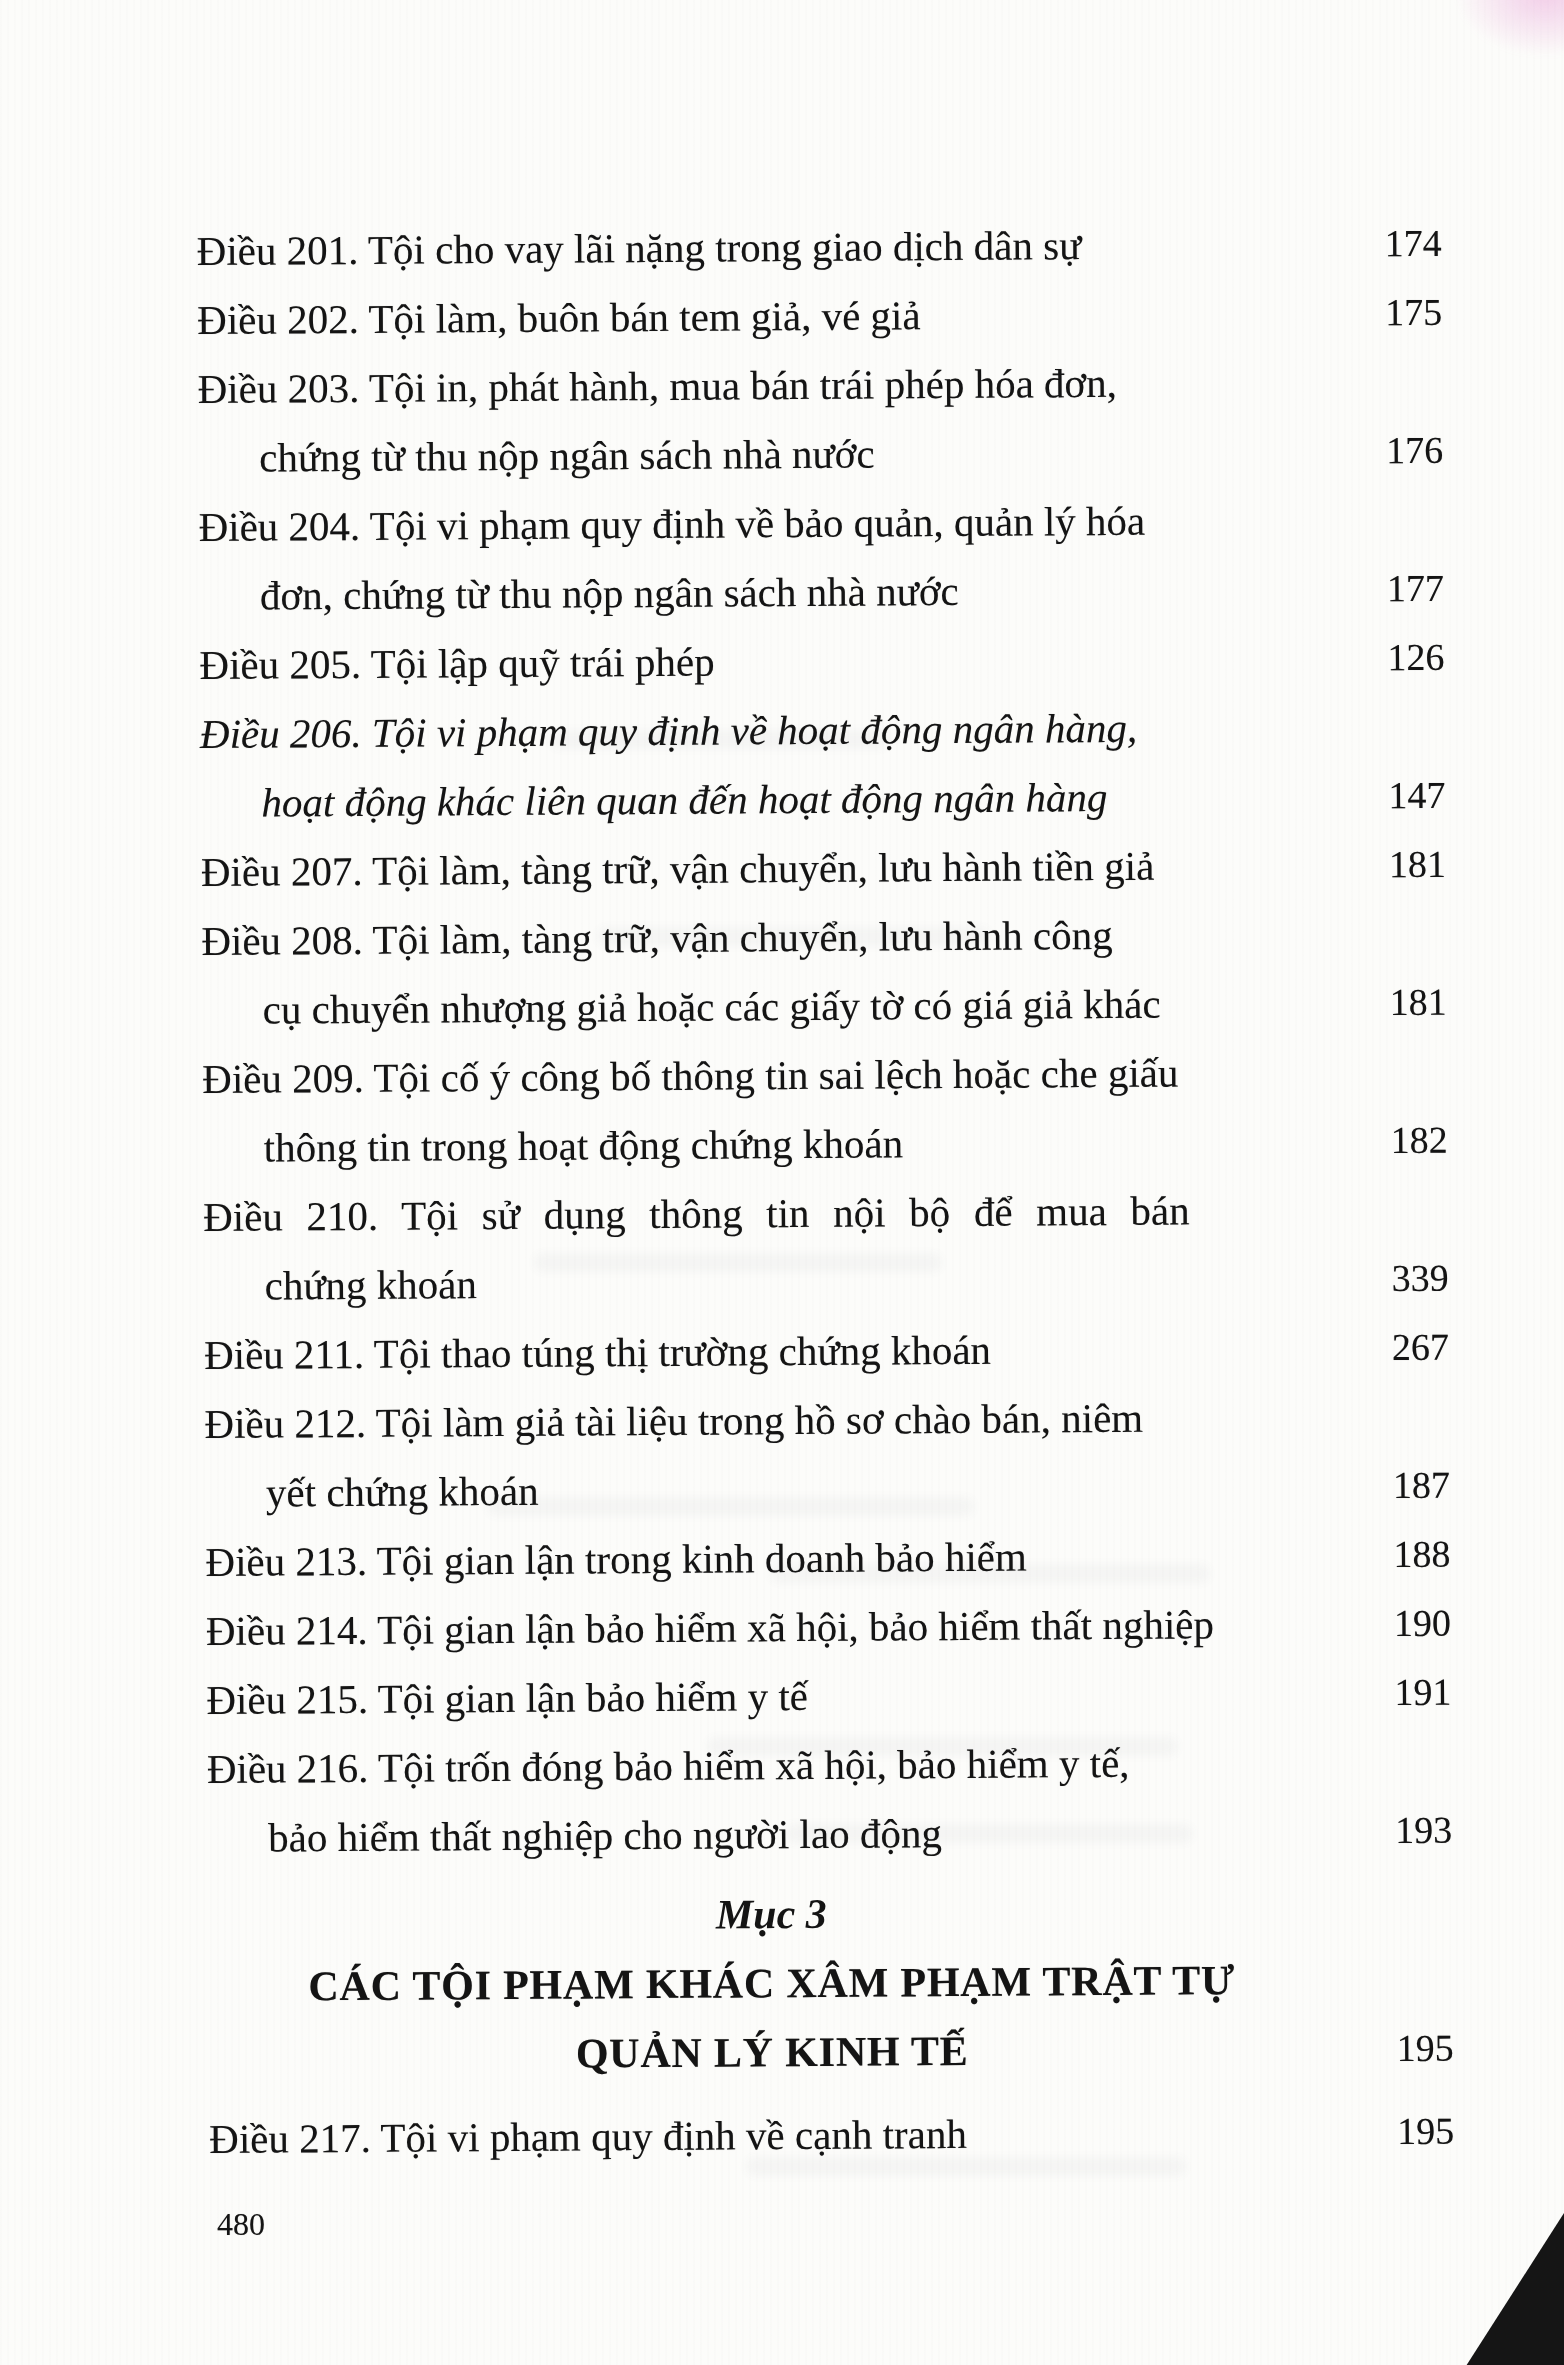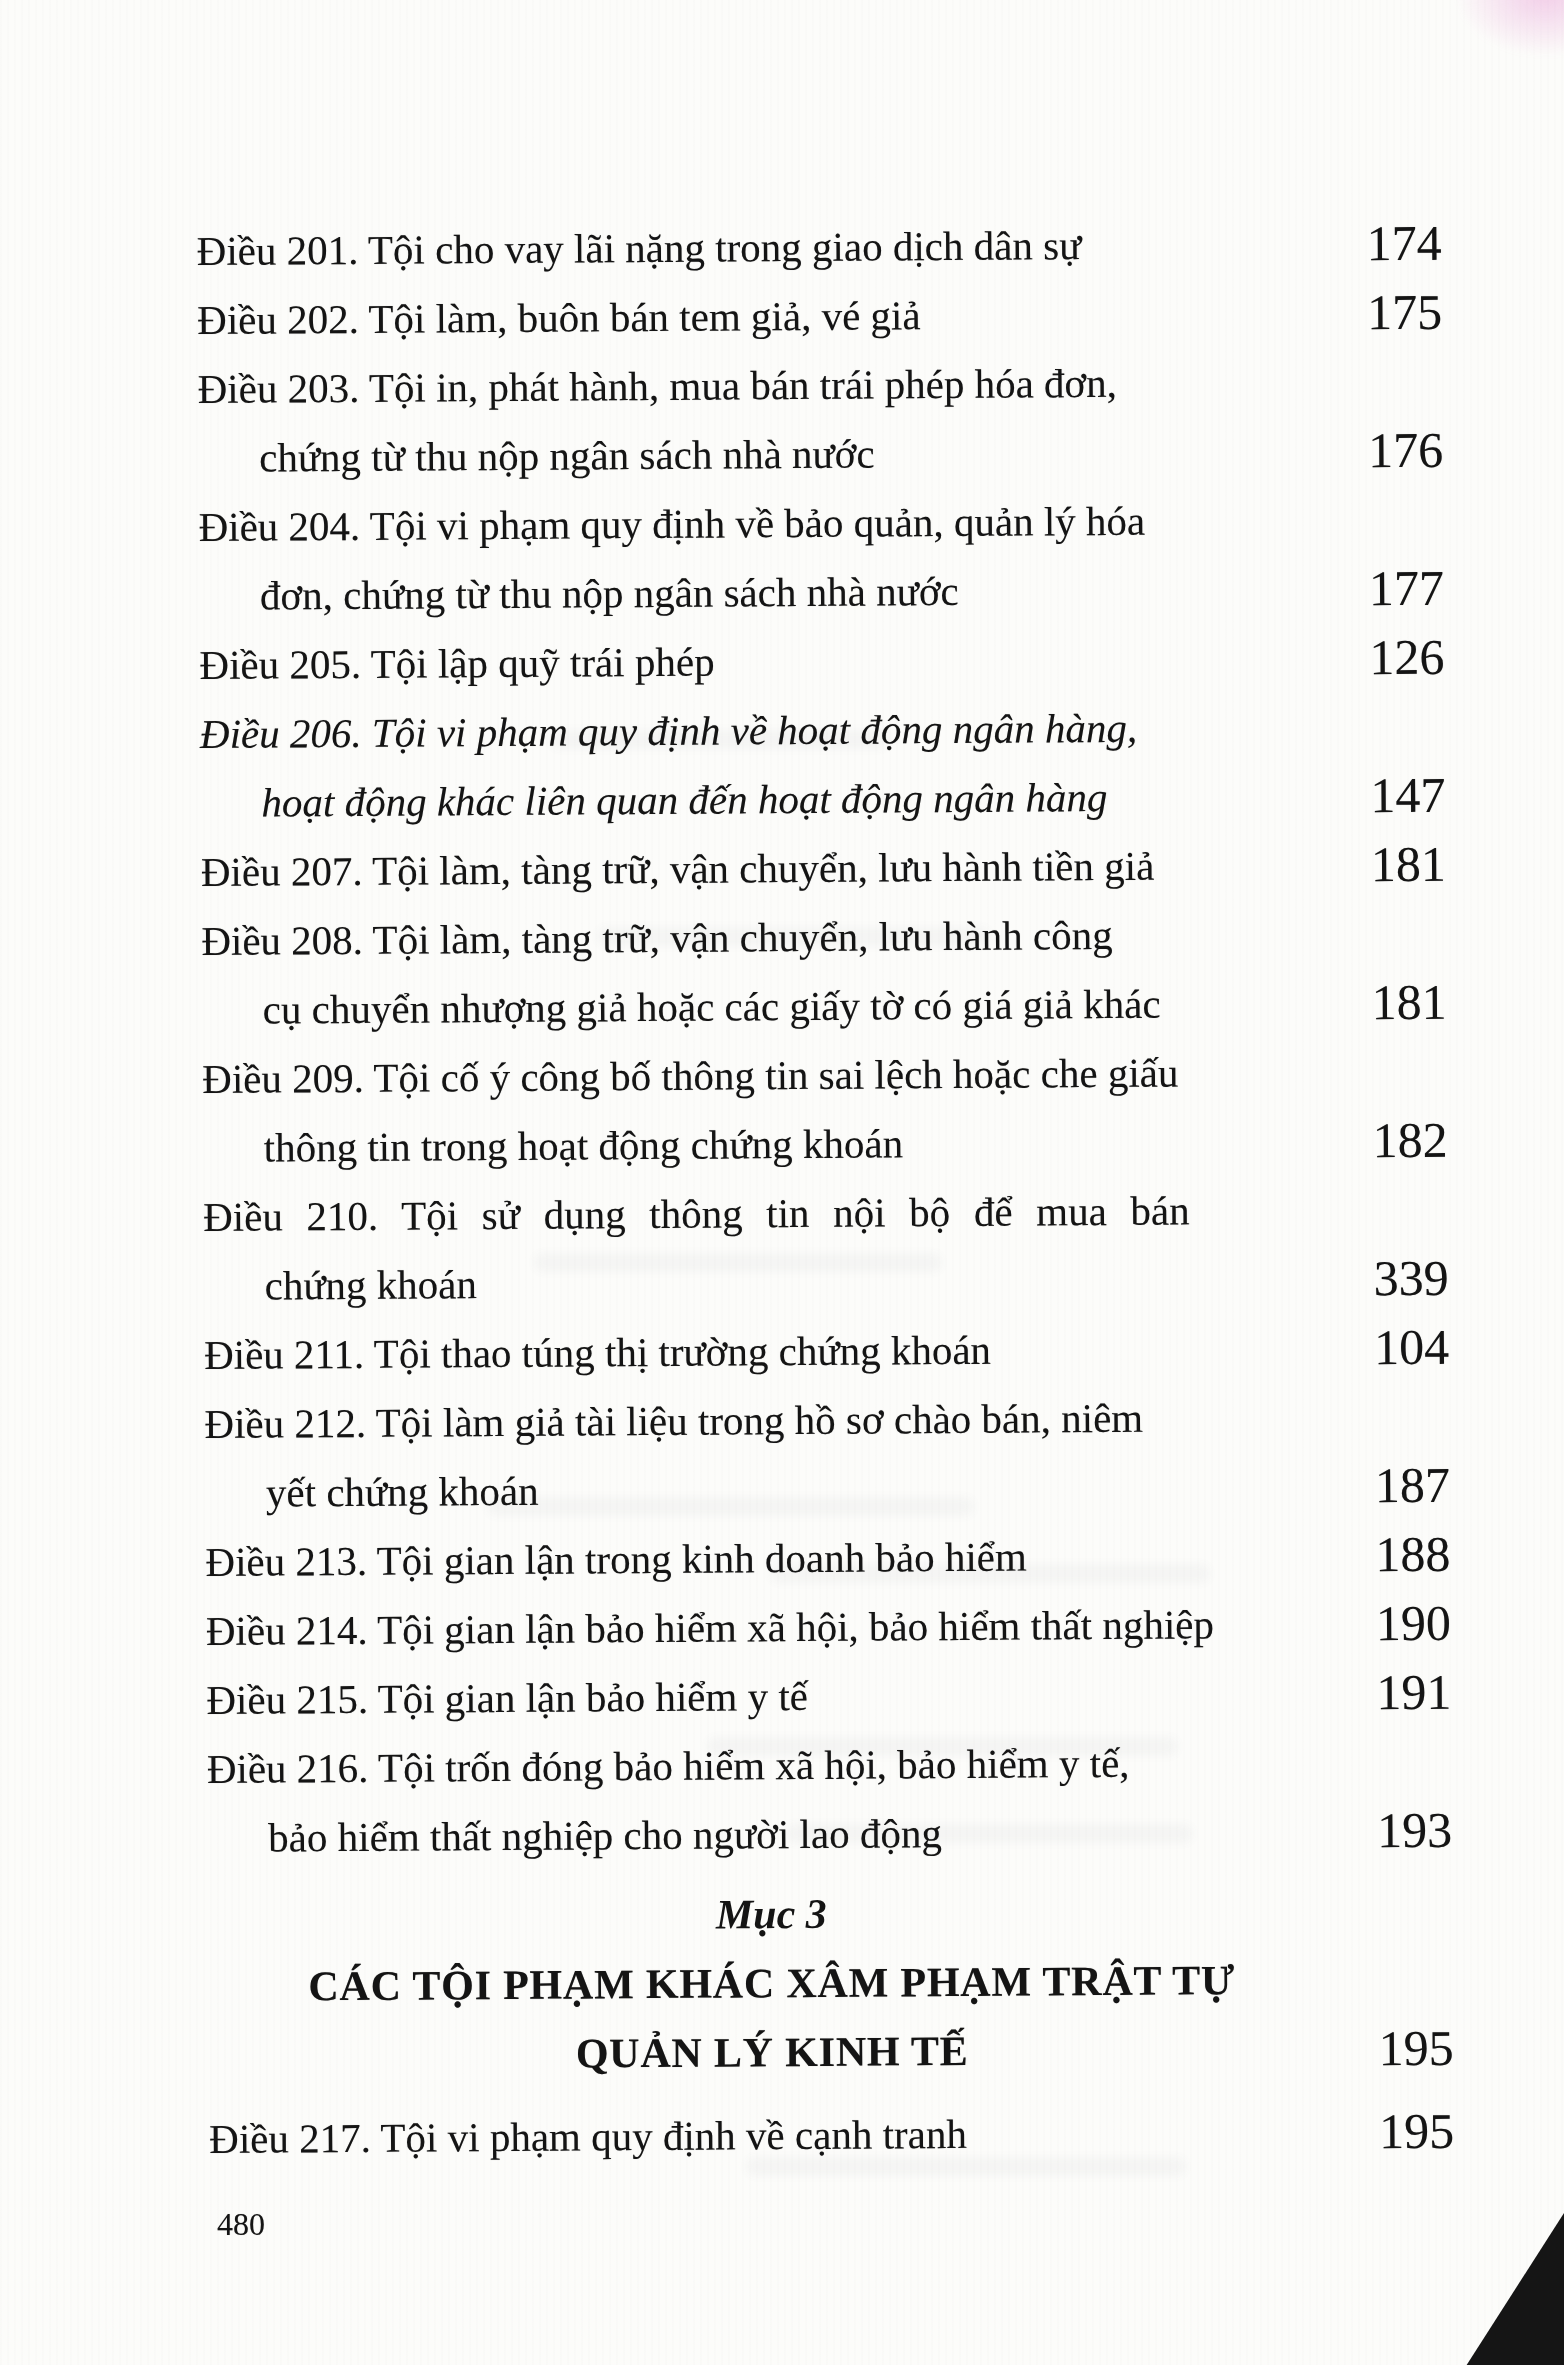--- a/index.html
+++ b/index.html
@@ -27,21 +27,21 @@
   .entry .lines{flex:1 1 auto;min-width:0;}
   .line{
     font-size:41px;line-height:69px;white-space:nowrap;
     text-shadow:0 0 0.8px rgba(10,10,10,0.35);
   }
   .line.cont{padding-left:61px;}
   .line.it{font-style:italic;}
   .line.spread{word-spacing:13.4px;}
   .pagenum{
     flex:0 0 118px;width:118px;text-align:right;
-    font-size:50px;line-height:69px;
+    font-size:38px;line-height:69px;
     text-shadow:0 0 0.8px rgba(10,10,10,0.35);
   }
   .section{display:flex;align-items:flex-end;margin-top:11px;margin-bottom:14px;}
   .section .titles{flex:1 1 auto;text-align:center;font-weight:bold;}
   .section .kicker{font-size:42px;line-height:69px;font-style:italic;}
   .section .t1,.section .t2{
     font-size:42px;line-height:69px;letter-spacing:0.8px;
     text-shadow:0 0 0.8px rgba(10,10,10,0.4);
   }
   .folio{
@@ -165,21 +165,21 @@
             <div class="line spread">Điều 210. Tội sử dụng thông tin nội bộ để mua bán</div>
             <div class="line cont">chứng khoán</div>
           </div>
     <div class="pagenum">339</div>
   </div>
 
   <div class="entry">
     <div class="lines">
             <div class="line">Điều 211. Tội thao túng thị trường chứng khoán</div>
           </div>
-    <div class="pagenum">104</div>
+    <div class="pagenum">267</div>
   </div>
 
   <div class="entry">
     <div class="lines">
             <div class="line">Điều 212. Tội làm giả tài liệu trong hồ sơ chào bán, niêm</div>
             <div class="line cont">yết chứng khoán</div>
           </div>
     <div class="pagenum">187</div>
   </div>
 

